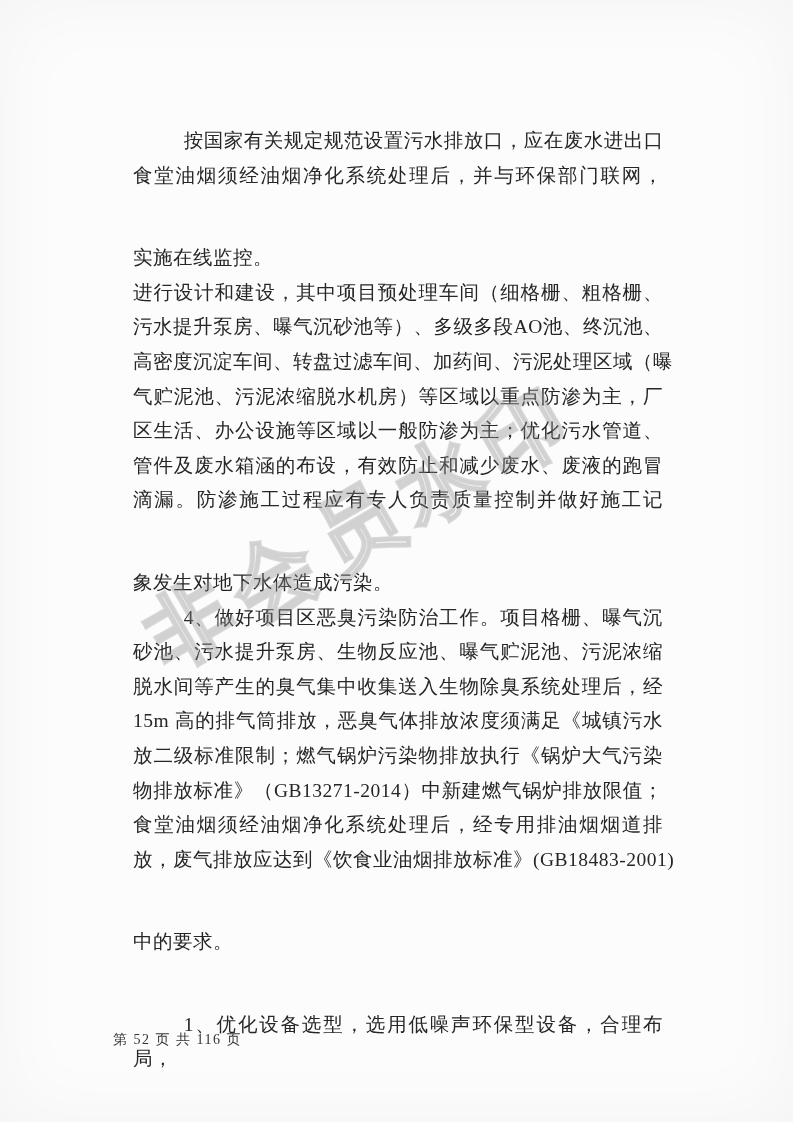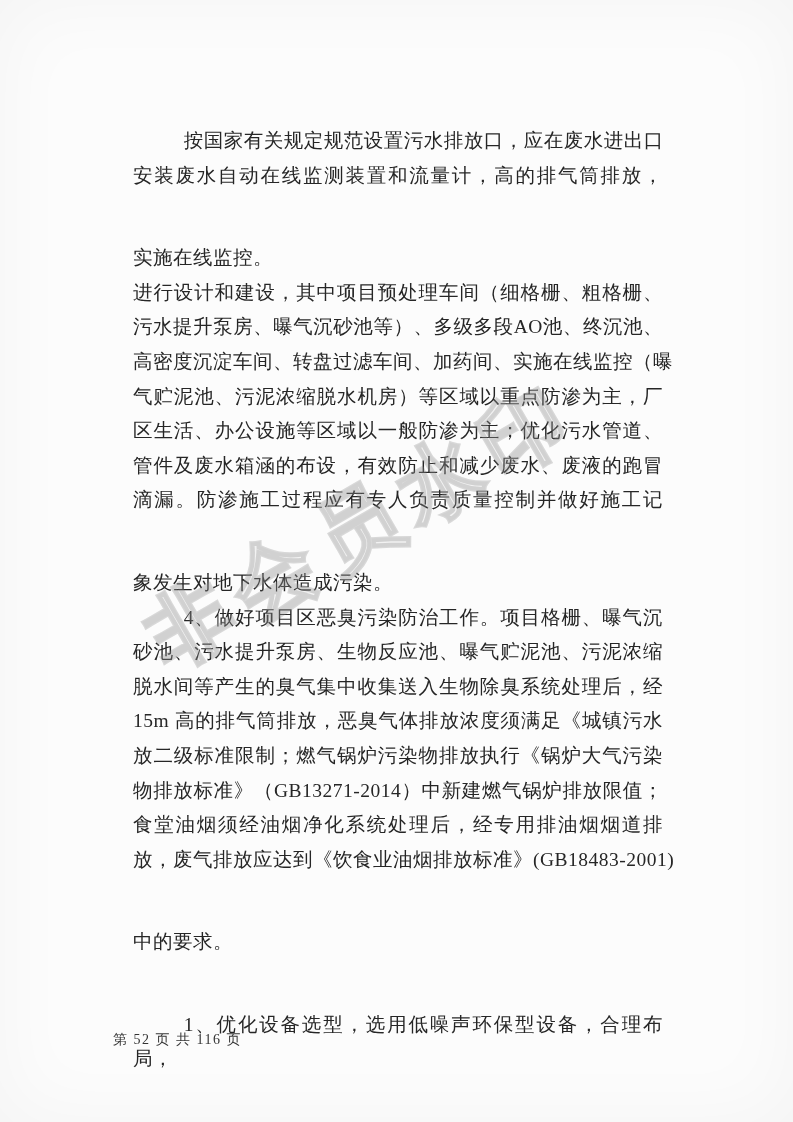--- a/index.html
+++ b/index.html
@@ -58,25 +58,25 @@
     color: #333333;
   }
 </style>
 </head>
 <body>
 
 <div class="page">
   <div class="watermark">非会员水印</div>
   <div class="doc-body">
       <div class="line indent">按国家有关规定规范设置污水排放口，应在废水进出口</div>
-      <div class="line">安装废水自动在线监测装置和流量计，高的排气筒排放，</div>
+      <div class="line">食堂油烟须经油烟净化系统处理后，并与环保部门联网，</div>
       <div class="line end">实施在线监控。</div>
       <div class="line">进行设计和建设，其中项目预处理车间（细格栅、粗格栅、</div>
       <div class="line">污水提升泵房、曝气沉砂池等）、多级多段AO池、终沉池、</div>
-      <div class="line">高密度沉淀车间、转盘过滤车间、加药间、实施在线监控（曝</div>
+      <div class="line">高密度沉淀车间、转盘过滤车间、加药间、污泥处理区域（曝</div>
       <div class="line">气贮泥池、污泥浓缩脱水机房）等区域以重点防渗为主，厂</div>
       <div class="line">区生活、办公设施等区域以一般防渗为主；优化污水管道、</div>
       <div class="line">管件及废水箱涵的布设，有效防止和减少废水、废液的跑冒</div>
       <div class="line">滴漏。防渗施工过程应有专人负责质量控制并做好施工记</div>
       <div class="line end">象发生对地下水体造成污染。</div>
       <div class="line indent">4、做好项目区恶臭污染防治工作。项目格栅、曝气沉</div>
       <div class="line">砂池、污水提升泵房、生物反应池、曝气贮泥池、污泥浓缩</div>
       <div class="line">脱水间等产生的臭气集中收集送入生物除臭系统处理后，经</div>
       <div class="line">15m 高的排气筒排放，恶臭气体排放浓度须满足《城镇污水</div>
       <div class="line">放二级标准限制；燃气锅炉污染物排放执行《锅炉大气污染</div>

